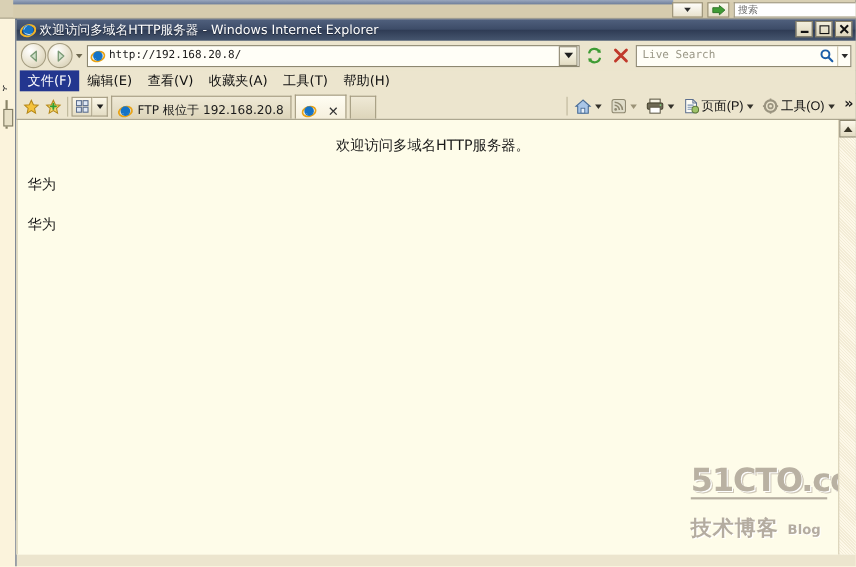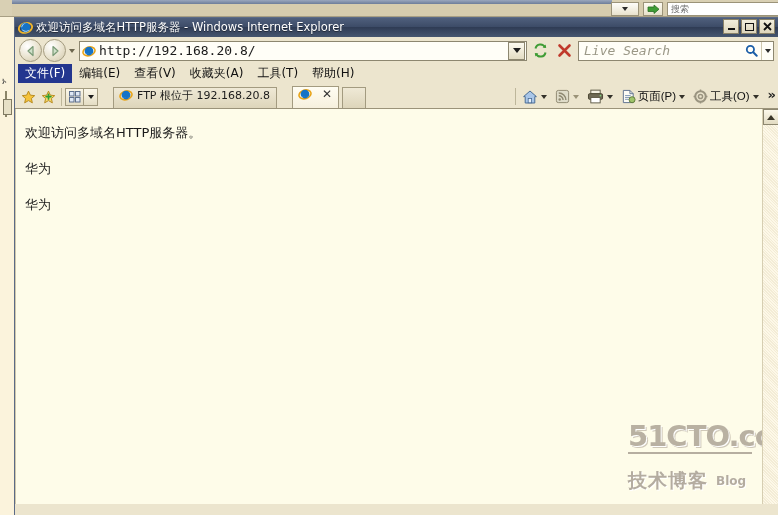--- a/index.html
+++ b/index.html
@@ -110,42 +110,42 @@
   .navbtn.fwd { margin-left:1px; }
   .nav-caret { width:11px; height:23px; display:flex;align-items:center;justify-content:center; flex:none;}
   .nav-caret i { width:0;height:0;border-left:3px solid transparent;border-right:3px solid transparent;border-top:4px solid #6d674f; display:block;}
   .urlbox {
     flex:1; height:20px; background:#fffef7;
     border:1px solid #8d8770; display:flex; align-items:center;
     margin-left:2px; min-width:0;
   }
   .urlbox .fav { width:14px;height:14px;margin:0 3px 0 2px; flex:none;}
   .url-text {
-    font-size:13px; color:#1a1a1a; white-space:nowrap; overflow:hidden;
+    font-size:10px; color:#1a1a1a; white-space:nowrap; overflow:hidden;
     font-family:"DejaVu Sans Mono","Liberation Mono",monospace;
     flex:1;
   }
   .url-drop {
     width:17px;height:18px;margin-right:1px;flex:none;
     background:linear-gradient(to bottom,#fcfaef,#e3dcc3);
     border:1px solid #8d8770;
     display:flex;align-items:center;justify-content:center;
   }
   .url-drop i { width:0;height:0;border-left:4px solid transparent;border-right:4px solid transparent;border-top:5px solid #1d1d1d; }
   .tbtn {
     width:22px;height:22px;margin-left:2px;flex:none;
     display:flex;align-items:center;justify-content:center;
     border:1px solid transparent;
   }
   .searchbox {
     width:196px;height:20px;background:#fffef7;border:1px solid #8d8770;
     display:flex;align-items:center; margin-left:3px; flex:none;
   }
-  .search-ph { flex:1; font-size:13px; color:#9b9887; padding-left:5px;
-    font-family:"DejaVu Sans Mono","Liberation Mono",monospace; white-space:nowrap; overflow:hidden;font-style:italic;}
+  .search-ph { flex:1; font-size:10px; color:#9b9887; padding-left:5px;
+    font-family:"DejaVu Sans Mono","Liberation Mono",monospace; white-space:nowrap; overflow:hidden;}
   .search-go { width:20px;height:18px;display:flex;align-items:center;justify-content:center;flex:none;}
   .search-caret { width:12px;height:18px;display:flex;align-items:center;justify-content:center;flex:none;
     border-left:1px solid #cfc8ae;}
   .search-caret i { width:0;height:0;border-left:3px solid transparent;border-right:3px solid transparent;border-top:4px solid #2b2b2b;}
 
   
   .menubar {
     height:21px; background:#ece5ce; display:flex; align-items:flex-start;
     padding-left:3px;
   }
@@ -167,22 +167,22 @@
     width:19px;height:18px;border:1px solid #a39b80;background:linear-gradient(to bottom,#fbf7e9,#e4ddc4);
     display:flex;align-items:center;justify-content:center;flex:none;margin-bottom:2px;
   }
   .quicktabs-caret {
     width:14px;height:18px;border:1px solid #a39b80;border-left:none;
     background:linear-gradient(to bottom,#fbf7e9,#e4ddc4);
     display:flex;align-items:center;justify-content:center;flex:none;margin-bottom:2px;
   }
   .quicktabs-caret i { width:0;height:0;border-left:3px solid transparent;border-right:3px solid transparent;border-top:4px solid #1d1d1d;}
   .tab {
-    height:21px; display:flex;align-items:flex-start; padding:0 6px 0 5px;
-    margin-left:15px; flex:none; gap:4px;
+    height:21px; display:flex;align-items:flex-end; padding:0 6px 0 5px;
+    margin-left:3px; flex:none; gap:4px;
     border:1px solid #a39b80; border-bottom:none;
     font-size:11px; color:#1b1b1b; white-space:nowrap;
     font-family:"DejaVu Sans","Liberation Sans",sans-serif;
   }
   .tab.inactive { background:linear-gradient(to bottom,#efe9d6,#ddd5ba); }
   .tab.active   { background:linear-gradient(to bottom,#fffdf3,#f6f0dd); height:22px;}
   .tab .close { font-size:12px; font-weight:bold; color:#333; margin-left:6px; font-family:"DejaVu Sans",sans-serif;}
   .tab-new { width:24px;height:21px;border:1px solid #a39b80;border-bottom:none;margin-left:3px;
              background:linear-gradient(to bottom,#efe9d6,#ddd5ba); flex:none;}
   .toolbar-right {
@@ -205,21 +205,21 @@
   }
   .page {
     flex:1; background:#fefce9; position:relative; overflow:hidden;
     border-left:1px solid #cfc7ab;
   }
   .page-line {
     font-size:13px; color:#1b1b1b; margin-left:9px;
     font-family:"DejaVu Sans","Liberation Sans",sans-serif;
     line-height:17px;
   }
-  .page-line.l1 { margin-top:15px; }
+  .page-line.l1 { margin-top:15px;text-align:center; }
   .page-line.l2 { margin-top:19px; }
   .page-line.l3 { margin-top:19px; }
 
   
   .watermark {
     position:absolute; right:6px; bottom:14px; width:128px; text-align:left;
     pointer-events:none;
   }
   .wm-top {
     font-size:29px; font-weight:bold; letter-spacing:-1px; line-height:29px;

